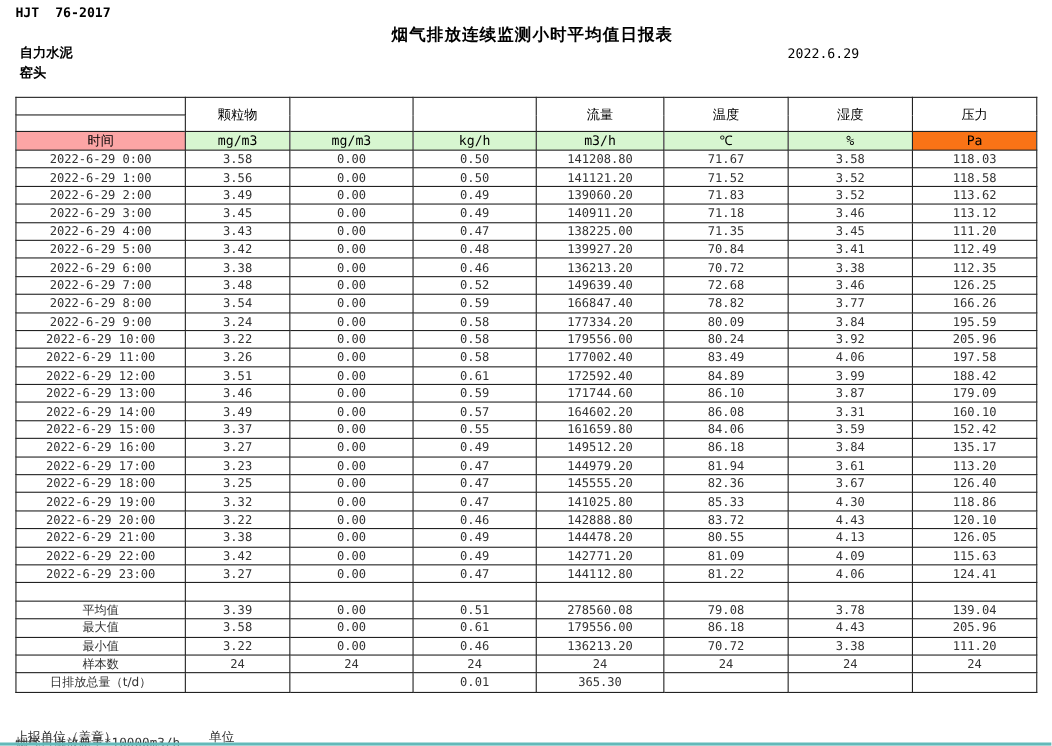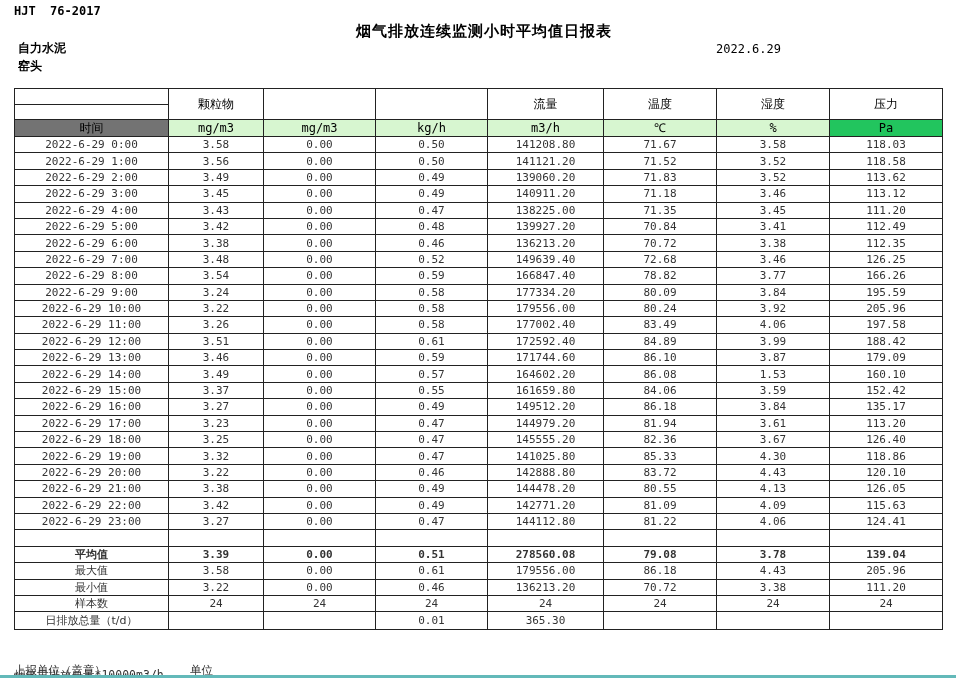--- a/index.html
+++ b/index.html
@@ -28,21 +28,21 @@
     white-space:nowrap; overflow:hidden;
   }
   #report-table thead td { color:#000; font-size:12px; }
   tr.hrow1 { height:16px; }
   tr.hrow2 { height:15px; }
   tr.units-row { height:17px; }
   tr.units-row td { border-top:2px solid #222; }
   tbody tr { height:16.4px; }
   tr.blank-row { height:16.5px; }
   tr.summary-row td.label-cell { color:#333; font-size:11px; }
-  tr.summary-first td { border-top:2px solid #222;font-weight:bold; }
+  tr.summary-first td { border-top:2px solid #222; }
   tr.summary-last { height:18px; }
 
   #footer-note  { left:14px; top:668px; font-size:11.5px; color:#333; }
   #footer-report-unit { left:14px; top:663px; font-size:11.5px; color:#333;text-align:center; }
   #footer-unit  { left:190px; top:663px; font-size:11.5px; color:#333; }
   #bottom-bar   { left:0; top:675px; width:956px; height:3px; }
 </style>
 </head>
 <body>
 
@@ -71,28 +71,28 @@
       <td rowspan="2"></td>
       <td rowspan="2">流量</td>
       <td rowspan="2">温度</td>
       <td rowspan="2">湿度</td>
       <td rowspan="2">压力</td>
     </tr>
     <tr class="hrow2">
       <td></td>
     </tr>
     <tr class="units-row">
-      <td style="background: #737373;">时间</td>
+      <td style="background: #fca5a5;">时间</td>
       <td class="mono" style="background: rgb(215, 246, 208);">mg/m3</td>
       <td class="mono" style="background: rgb(215, 246, 208);">mg/m3</td>
       <td class="mono" style="background: rgb(215, 246, 208);">kg/h</td>
       <td class="mono" style="background: rgb(215, 246, 208);">m3/h</td>
       <td class="mono" style="background: rgb(215, 246, 208);">℃</td>
       <td class="mono" style="background: rgb(215, 246, 208);">%</td>
-      <td class="mono" style="background: #22c55e;">Pa</td>
+      <td class="mono" style="background: #f97316;">Pa</td>
     </tr>
   </thead>
   <tbody id="table-body">
       <tr>
         <td class="mono">2022-6-29 0:00</td>
         <td class="mono">3.58</td>
         <td class="mono">0.00</td>
         <td class="mono">0.50</td>
         <td class="mono">141208.80</td>
         <td class="mono">71.67</td>
@@ -229,21 +229,21 @@
         <td class="mono">3.87</td>
         <td class="mono">179.09</td>
       </tr>
       <tr>
         <td class="mono">2022-6-29 14:00</td>
         <td class="mono">3.49</td>
         <td class="mono">0.00</td>
         <td class="mono">0.57</td>
         <td class="mono">164602.20</td>
         <td class="mono">86.08</td>
-        <td class="mono">1.53</td>
+        <td class="mono">3.31</td>
         <td class="mono">160.10</td>
       </tr>
       <tr>
         <td class="mono">2022-6-29 15:00</td>
         <td class="mono">3.37</td>
         <td class="mono">0.00</td>
         <td class="mono">0.55</td>
         <td class="mono">161659.80</td>
         <td class="mono">84.06</td>
         <td class="mono">3.59</td>

